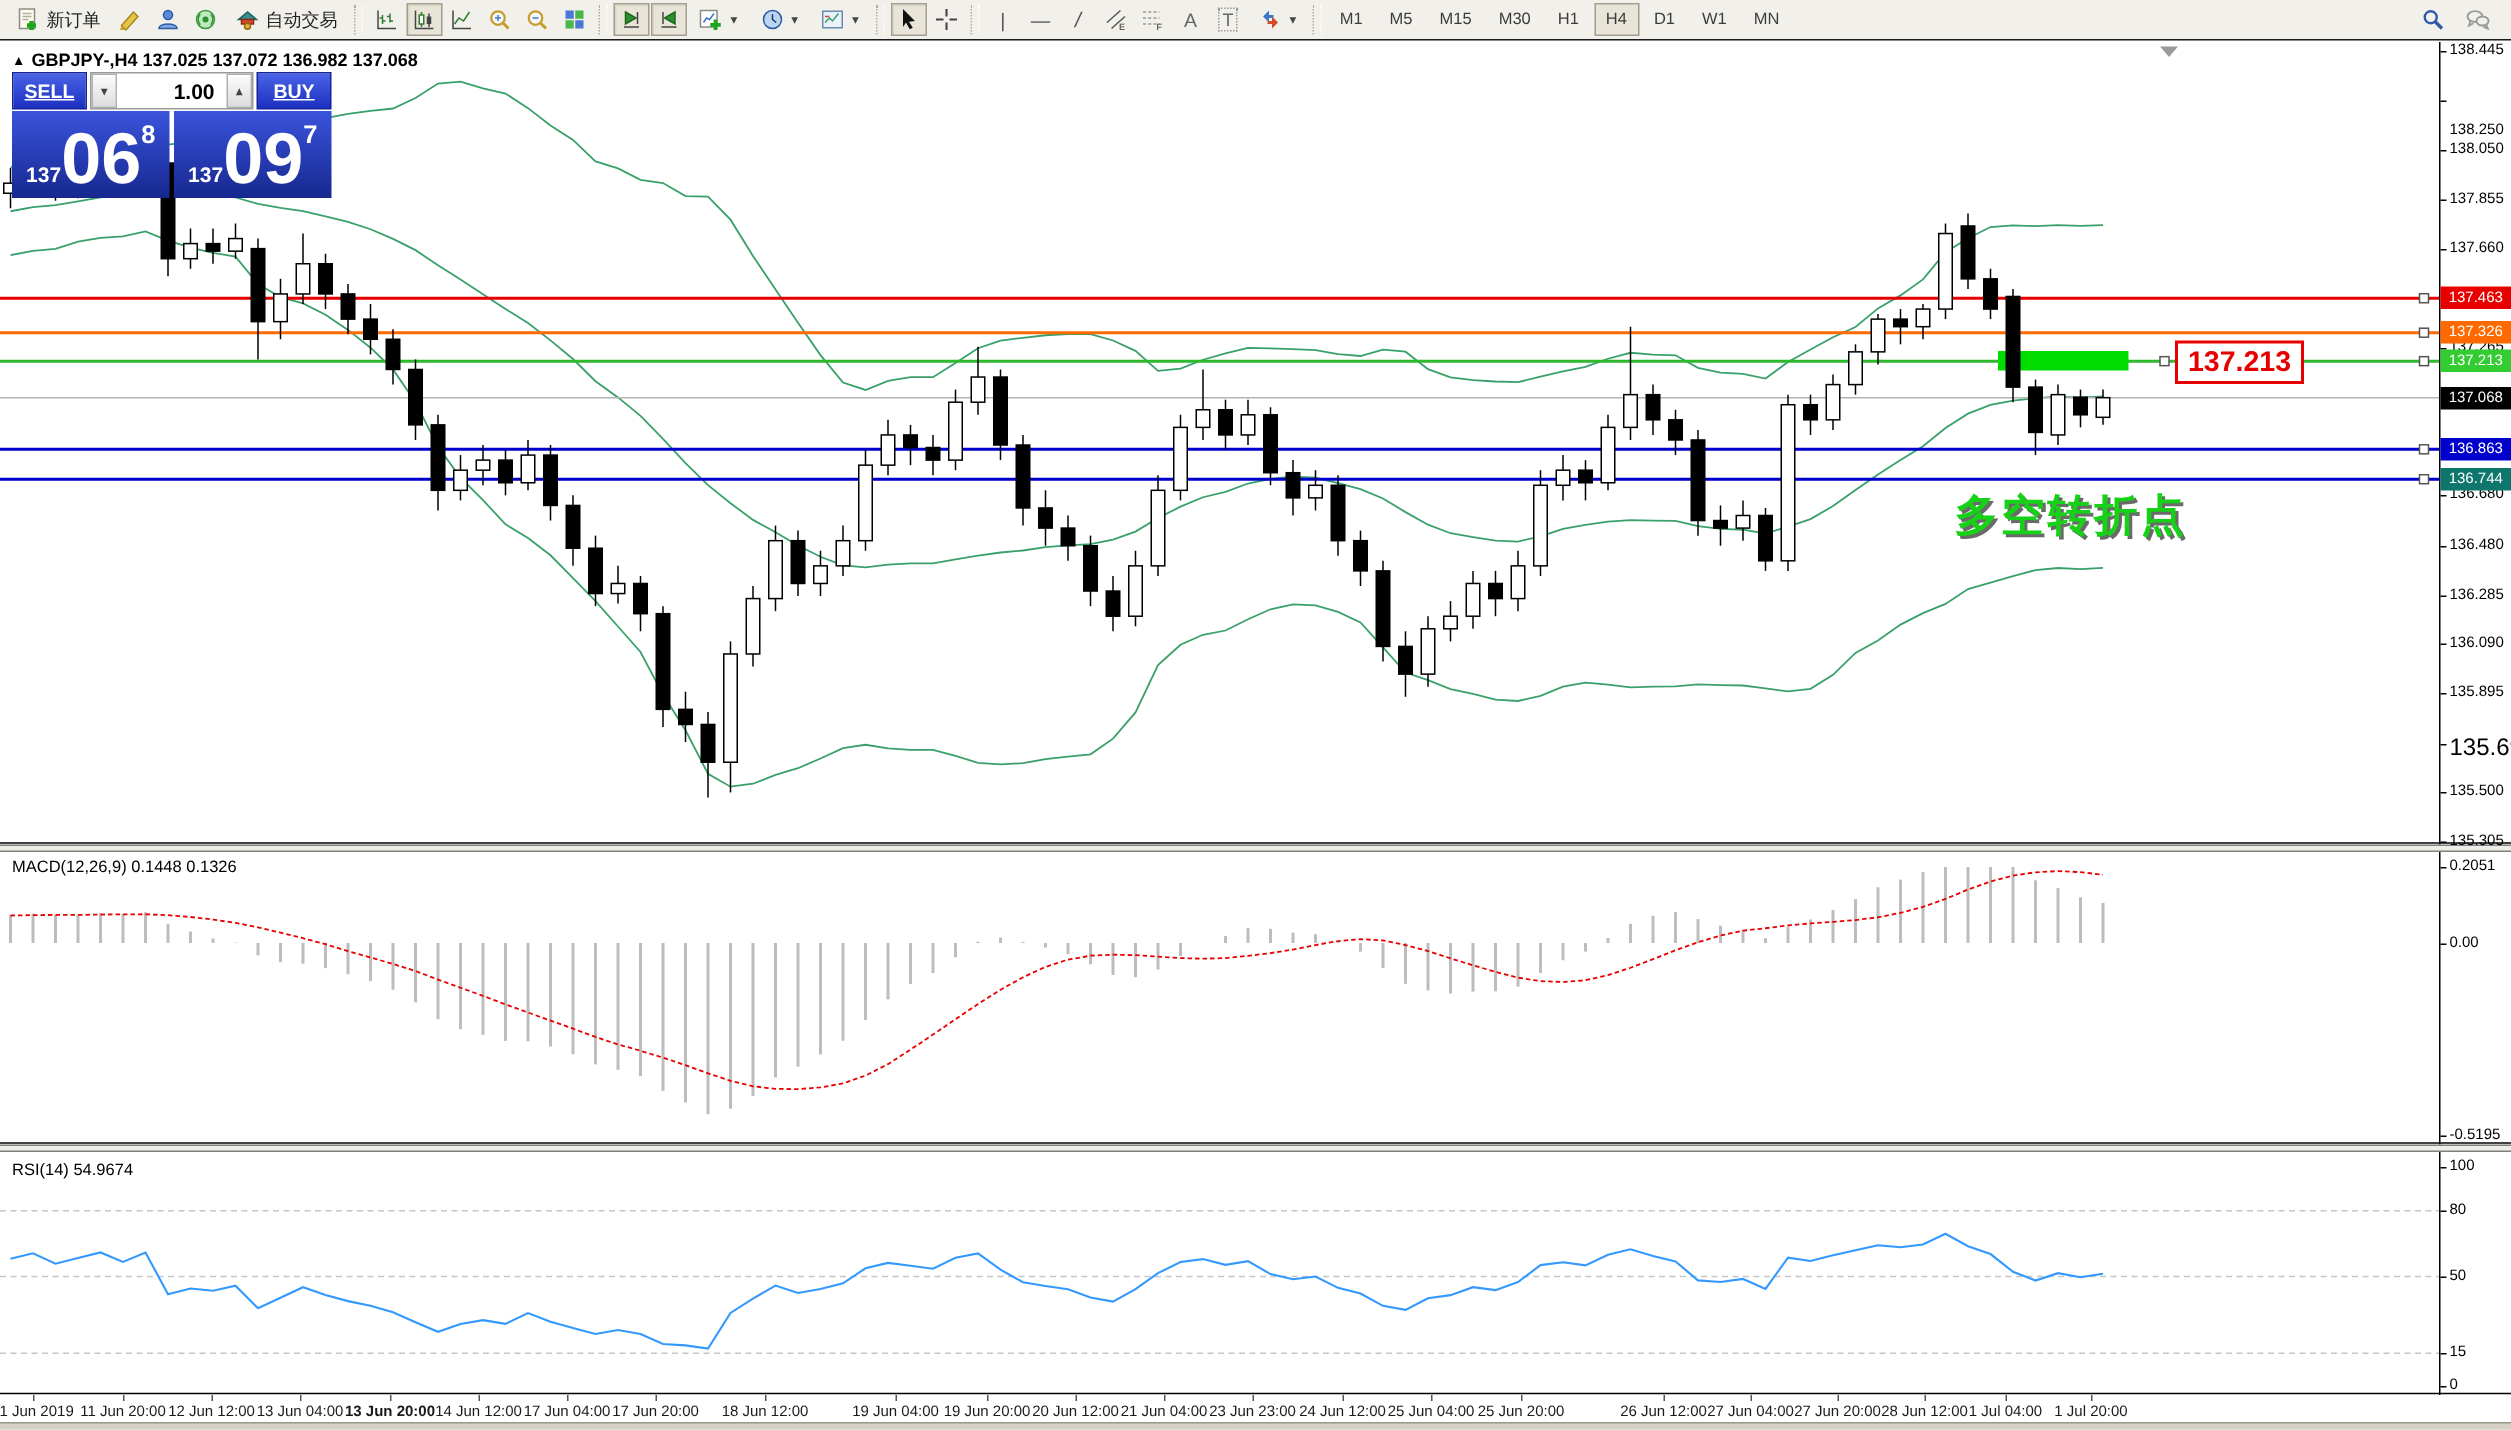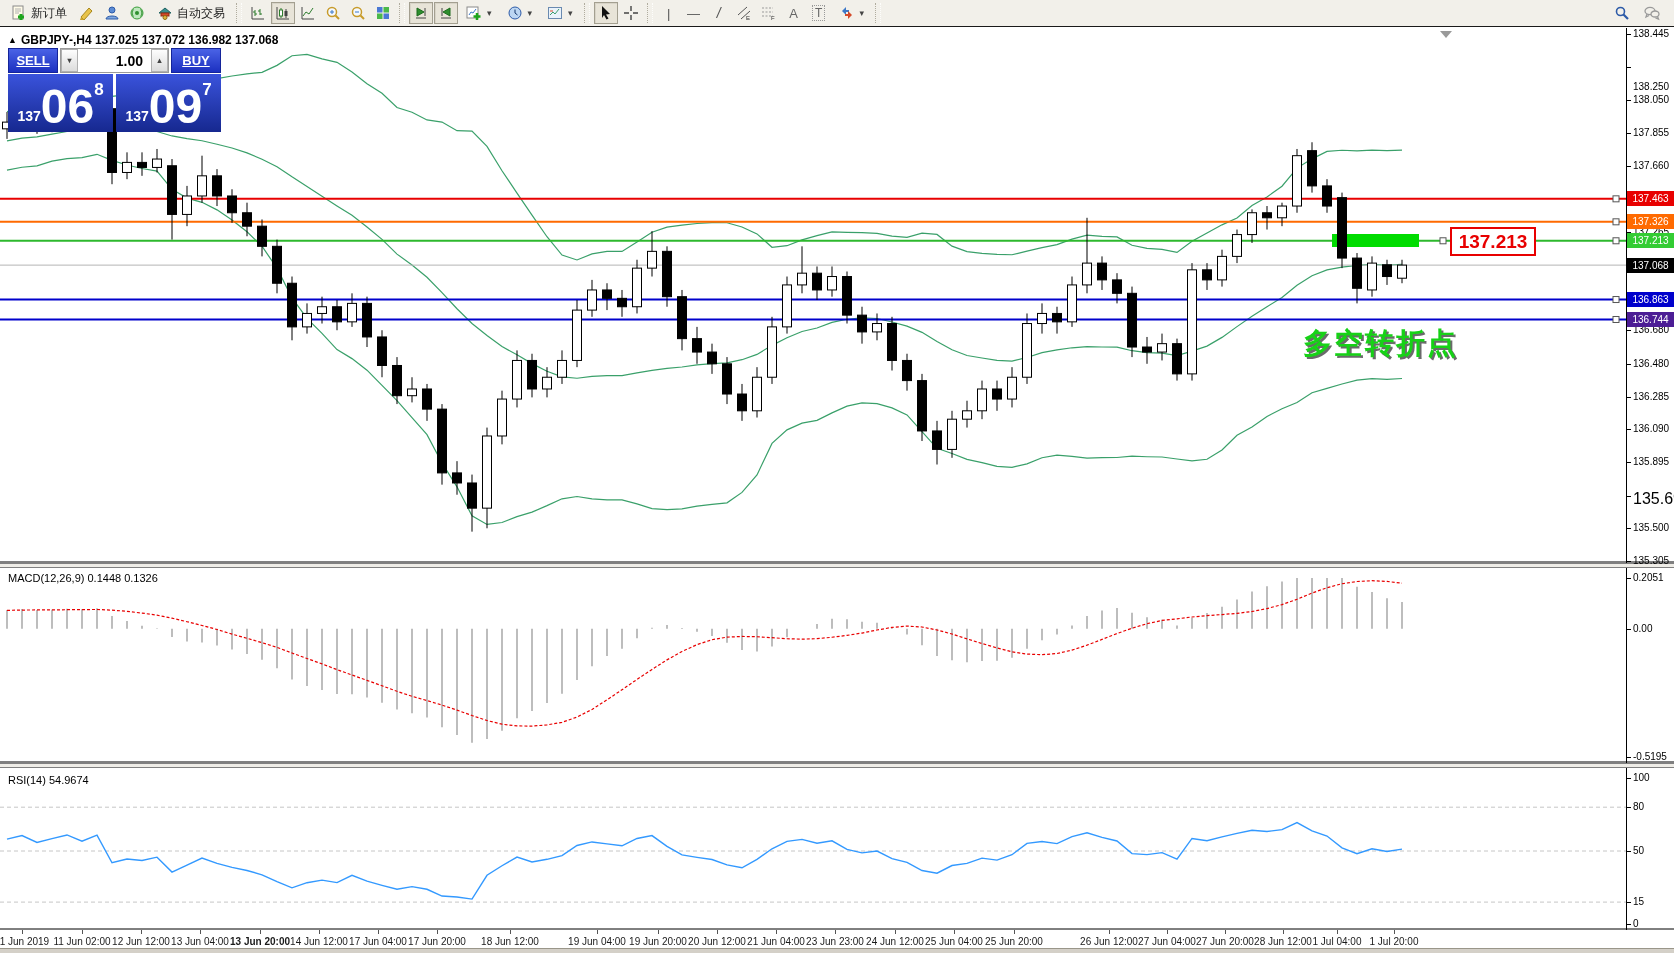--- a/index.html
+++ b/index.html
@@ -221,20 +221,31 @@
         <span style="color:#666;font-size:12px;border:1px dotted #999;padding:0 2px;">T</span>
       </button>
     <button class="tbtn wide">
       <svg class="icon16" viewBox="0 0 16 16">
           <path d="M3 6l4-4v3h3v2H7v3z" fill="#3c78c8"></path>
           <path d="M13 10l-4 4v-3H6V9h3V6z" fill="#d44a2a"></path>
         </svg>
       <span class="caret">▾</span>
     </button>
     <i class="sep"></i>
+    <span id="tf-holder" style="display:inline-flex;gap:2px;">
+        <button class="tf">M1</button>
+        <button class="tf">M5</button>
+        <button class="tf">M15</button>
+        <button class="tf">M30</button>
+        <button class="tf">H1</button>
+        <button class="tf active">H4</button>
+        <button class="tf">D1</button>
+        <button class="tf">W1</button>
+        <button class="tf">MN</button>
+      </span>
     <div class="tb-right">
       <button class="tbtn">
         <svg class="icon16" viewBox="0 0 16 16">
             <circle cx="6.5" cy="6.5" r="4" fill="none" stroke="#2d5ba8" stroke-width="1.6"></circle>
             <path d="M9.5 9.5L14 14" stroke="#2d5ba8" stroke-width="2.2"></path>
           </svg>
       </button>
       <button class="tbtn">
         <svg class="icon16" viewBox="0 0 16 16">
             <ellipse cx="6" cy="6" rx="5" ry="3.6" fill="none" stroke="#9a9a9a" stroke-width="1.3"></ellipse>
@@ -621,21 +632,21 @@
         <div style="position: absolute; left: 1633px; top: 461.564px; font-size: 16px; color: rgb(0, 0, 0); z-index: 5;">135.695</div>
         <div style="position: absolute; left: 1627px; top: 500.293px; width: 4px; height: 1px; background: rgb(0, 0, 0); z-index: 5;"></div>
         <div style="position: absolute; left: 1633px; top: 494.293px; font-size: 10px; color: rgb(0, 0, 0); z-index: 5;">135.500</div>
         <div style="position: absolute; left: 1627px; top: 533.022px; width: 4px; height: 1px; background: rgb(0, 0, 0); z-index: 5;"></div>
         <div style="position: absolute; left: 1633px; top: 527.022px; font-size: 10px; color: rgb(0, 0, 0); z-index: 5;">135.305</div>
         <div style="position: absolute; left: 1627px; top: 163.32px; width: 47px; height: 15px; color: rgb(255, 255, 255); font-size: 10px; display: flex; align-items: center; justify-content: center; z-index: 6; background: rgb(232, 0, 0);">137.463</div>
         <div style="position: absolute; left: 1627px; top: 186.315px; width: 47px; height: 15px; color: rgb(255, 255, 255); font-size: 10px; display: flex; align-items: center; justify-content: center; z-index: 6; background: rgb(255, 106, 0);">137.326</div>
         <div style="position: absolute; left: 1627px; top: 205.281px; width: 47px; height: 15px; color: rgb(255, 255, 255); font-size: 10px; display: flex; align-items: center; justify-content: center; z-index: 6; background: rgb(51, 204, 51);">137.213</div>
         <div style="position: absolute; left: 1627px; top: 229.618px; width: 47px; height: 15px; color: rgb(255, 255, 255); font-size: 10px; display: flex; align-items: center; justify-content: center; z-index: 6; background: rgb(0, 0, 0);">137.068</div>
         <div style="position: absolute; left: 1627px; top: 264.025px; width: 47px; height: 15px; color: rgb(255, 255, 255); font-size: 10px; display: flex; align-items: center; justify-content: center; z-index: 6; background: rgb(0, 0, 204);">136.863</div>
-        <div style="position: absolute; left: 1627px; top: 283.998px; width: 47px; height: 15px; color: rgb(255, 255, 255); font-size: 10px; display: flex; align-items: center; justify-content: center; z-index: 6; background: #4c1d95;">136.744</div>
+        <div style="position: absolute; left: 1627px; top: 283.998px; width: 47px; height: 15px; color: rgb(255, 255, 255); font-size: 10px; display: flex; align-items: center; justify-content: center; z-index: 6; background: #0f766e;">136.744</div>
         <div style="position: absolute; left: 1627px; top: 550px; width: 4px; height: 1px; background: rgb(0, 0, 0); z-index: 5;"></div>
         <div style="position: absolute; left: 1633px; top: 544px; font-size: 10px; color: rgb(0, 0, 0); z-index: 5;">0.2051</div>
         <div style="position: absolute; left: 1627px; top: 600.666px; width: 4px; height: 1px; background: rgb(0, 0, 0); z-index: 5;"></div>
         <div style="position: absolute; left: 1633px; top: 594.666px; font-size: 10px; color: rgb(0, 0, 0); z-index: 5;">0.00</div>
         <div style="position: absolute; left: 1627px; top: 729px; width: 4px; height: 1px; background: rgb(0, 0, 0); z-index: 5;"></div>
         <div style="position: absolute; left: 1633px; top: 723px; font-size: 10px; color: rgb(0, 0, 0); z-index: 5;">-0.5195</div>
         <div style="position: absolute; left: 1627px; top: 750px; width: 4px; height: 1px; background: rgb(0, 0, 0); z-index: 5;"></div>
         <div style="position: absolute; left: 1633px; top: 744px; font-size: 10px; color: rgb(0, 0, 0); z-index: 5;">100</div>
         <div style="position: absolute; left: 1627px; top: 779.2px; width: 4px; height: 1px; background: rgb(0, 0, 0); z-index: 5;"></div>
         <div style="position: absolute; left: 1633px; top: 773.2px; font-size: 10px; color: rgb(0, 0, 0); z-index: 5;">80</div>
@@ -643,21 +654,21 @@
         <div style="position: absolute; left: 1633px; top: 817px; font-size: 10px; color: rgb(0, 0, 0); z-index: 5;">50</div>
         <div style="position: absolute; left: 1627px; top: 874.1px; width: 4px; height: 1px; background: rgb(0, 0, 0); z-index: 5;"></div>
         <div style="position: absolute; left: 1633px; top: 868.1px; font-size: 10px; color: rgb(0, 0, 0); z-index: 5;">15</div>
         <div style="position: absolute; left: 1627px; top: 896px; width: 4px; height: 1px; background: rgb(0, 0, 0); z-index: 5;"></div>
         <div style="position: absolute; left: 1633px; top: 890px; font-size: 10px; color: rgb(0, 0, 0); z-index: 5;">0</div>
       </div>
     <div id="time-holder">
         <div class="time-tick" style="left: 22px;"></div>
         <div class="time-lbl" style="left: 22px;">11 Jun 2019</div>
         <div class="time-tick" style="left: 82px;"></div>
-        <div class="time-lbl" style="left: 82px;">11 Jun 02:00</div>
+        <div class="time-lbl" style="left: 82px;">11 Jun 20:00</div>
         <div class="time-tick" style="left: 141px;"></div>
         <div class="time-lbl" style="left: 141px;">12 Jun 12:00</div>
         <div class="time-tick" style="left: 200px;"></div>
         <div class="time-lbl" style="left: 200px;">13 Jun 04:00</div>
         <div class="time-tick" style="left: 260px;"></div>
         <div class="time-lbl" style="left: 260px; font-weight: bold;">13 Jun 20:00</div>
         <div class="time-tick" style="left: 319px;"></div>
         <div class="time-lbl" style="left: 319px;">14 Jun 12:00</div>
         <div class="time-tick" style="left: 378px;"></div>
         <div class="time-lbl" style="left: 378px;">17 Jun 04:00</div>

